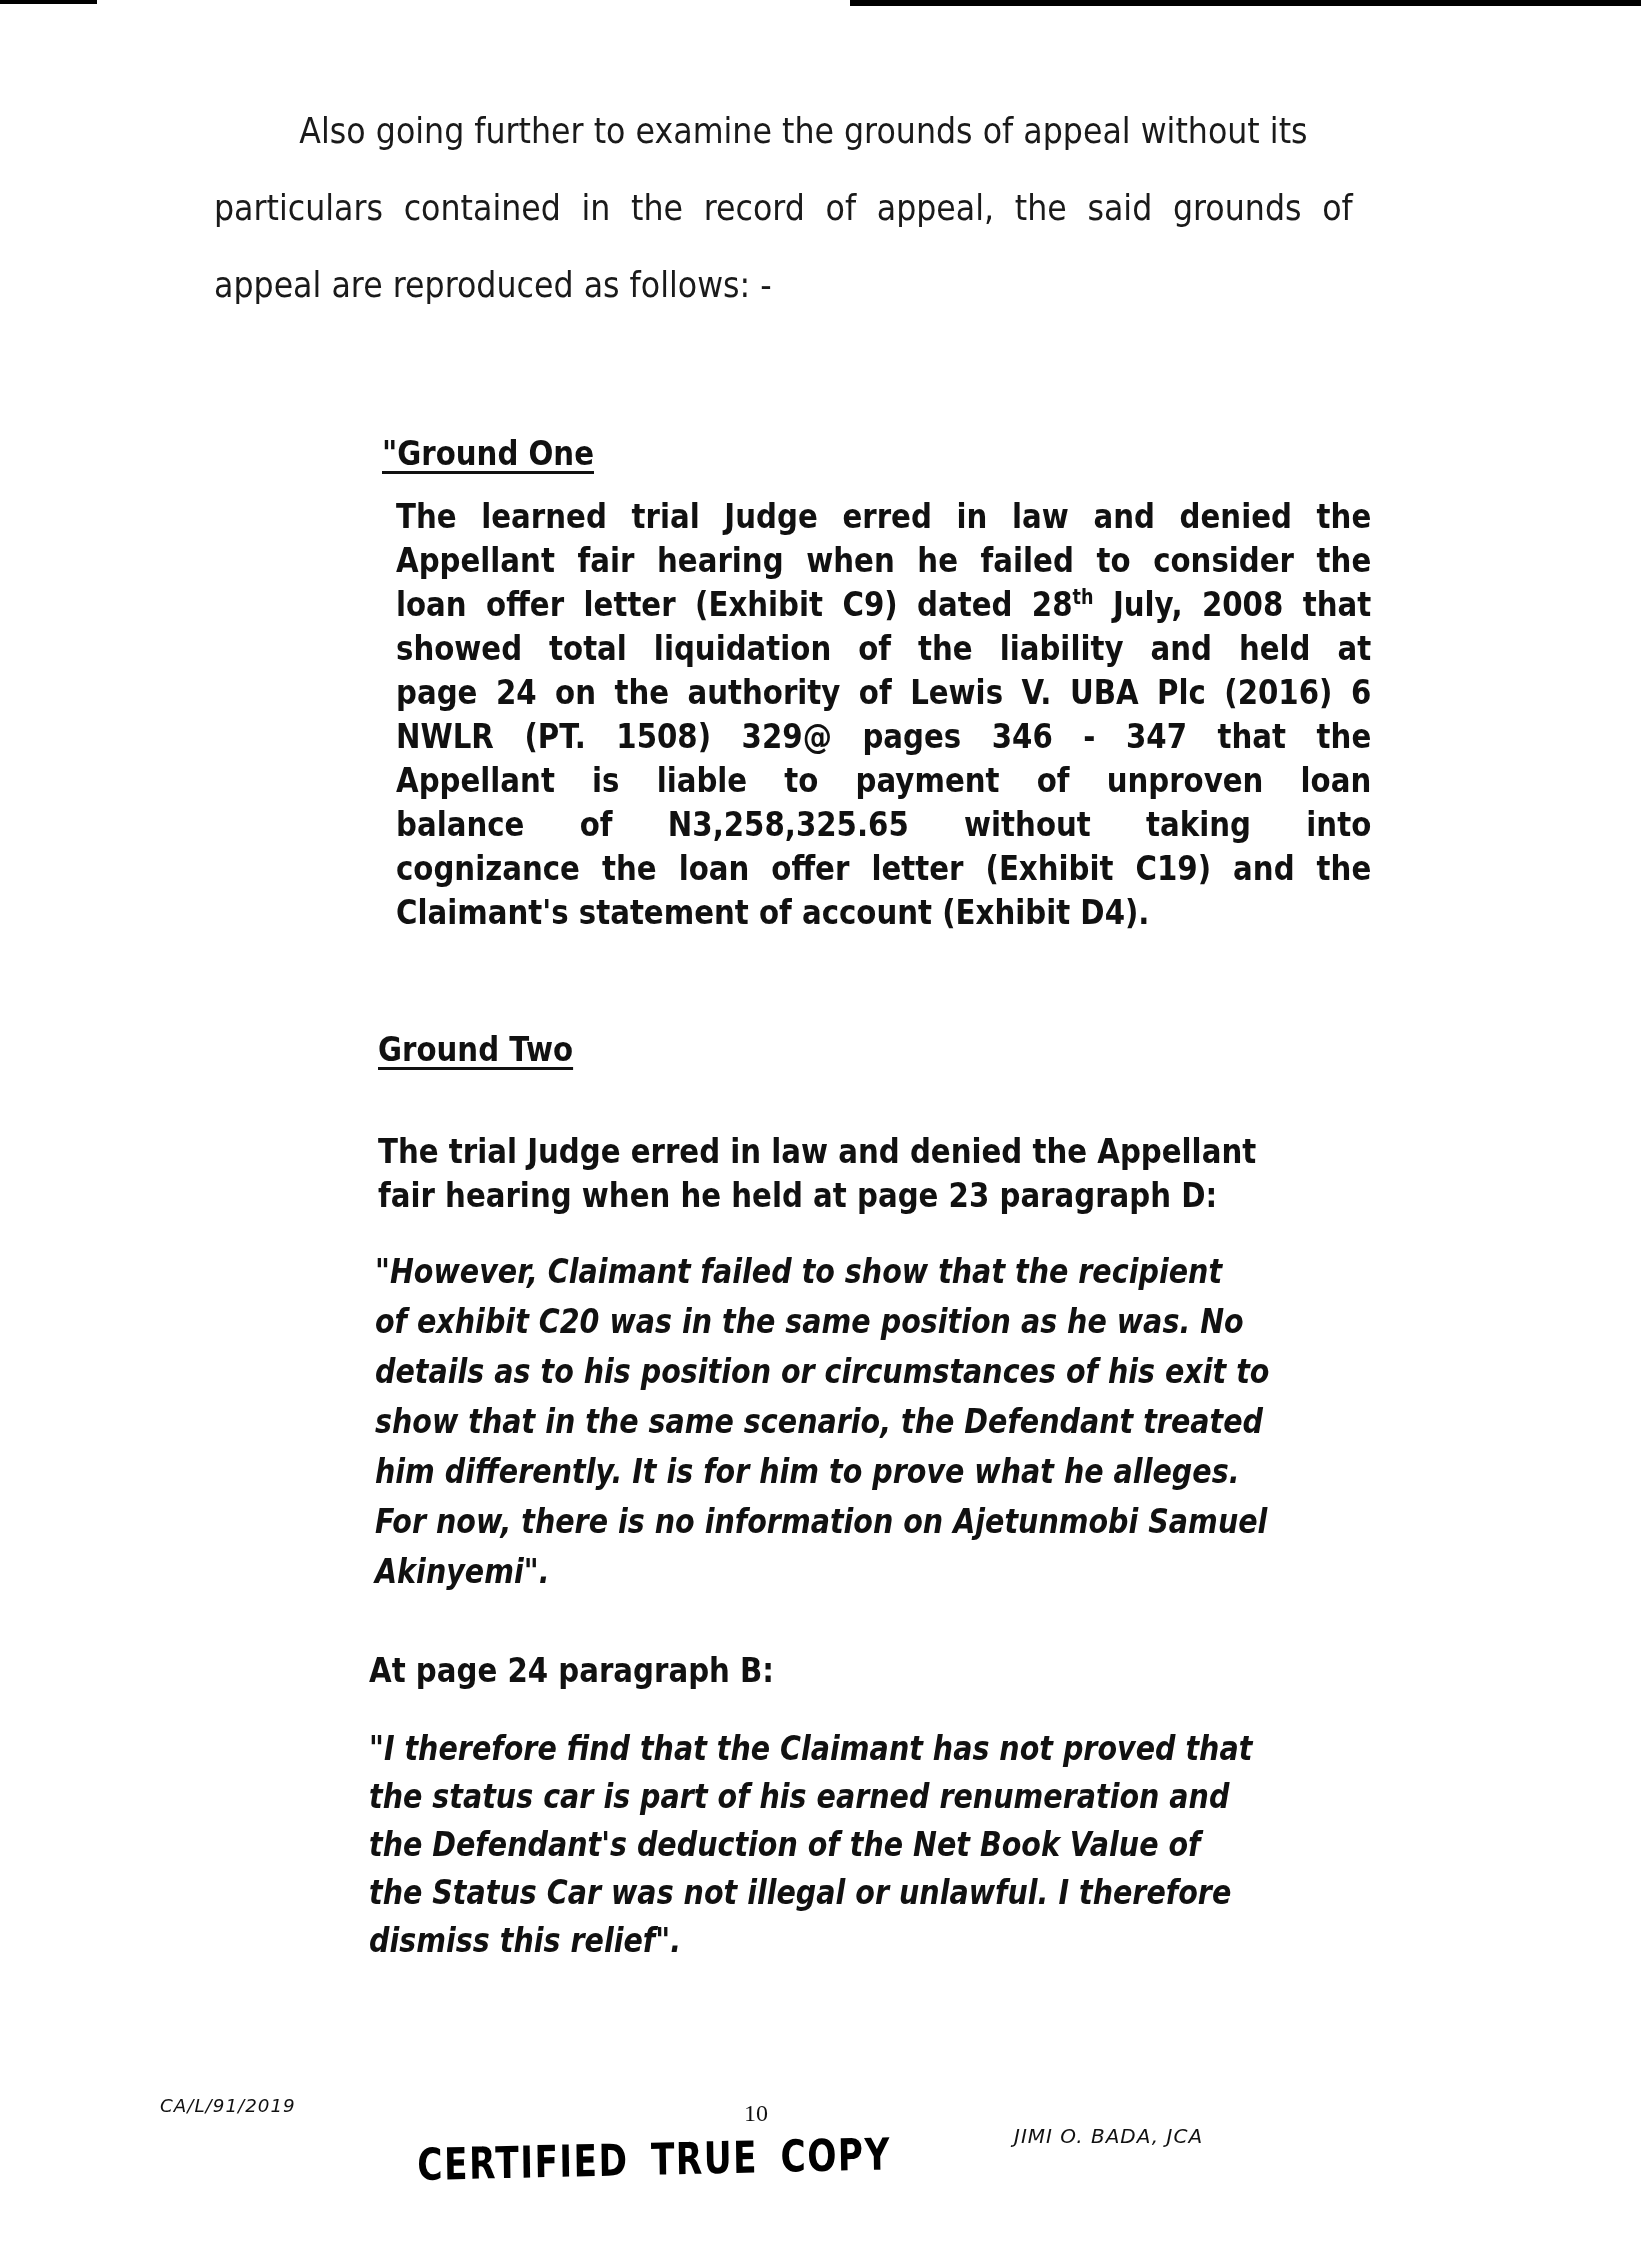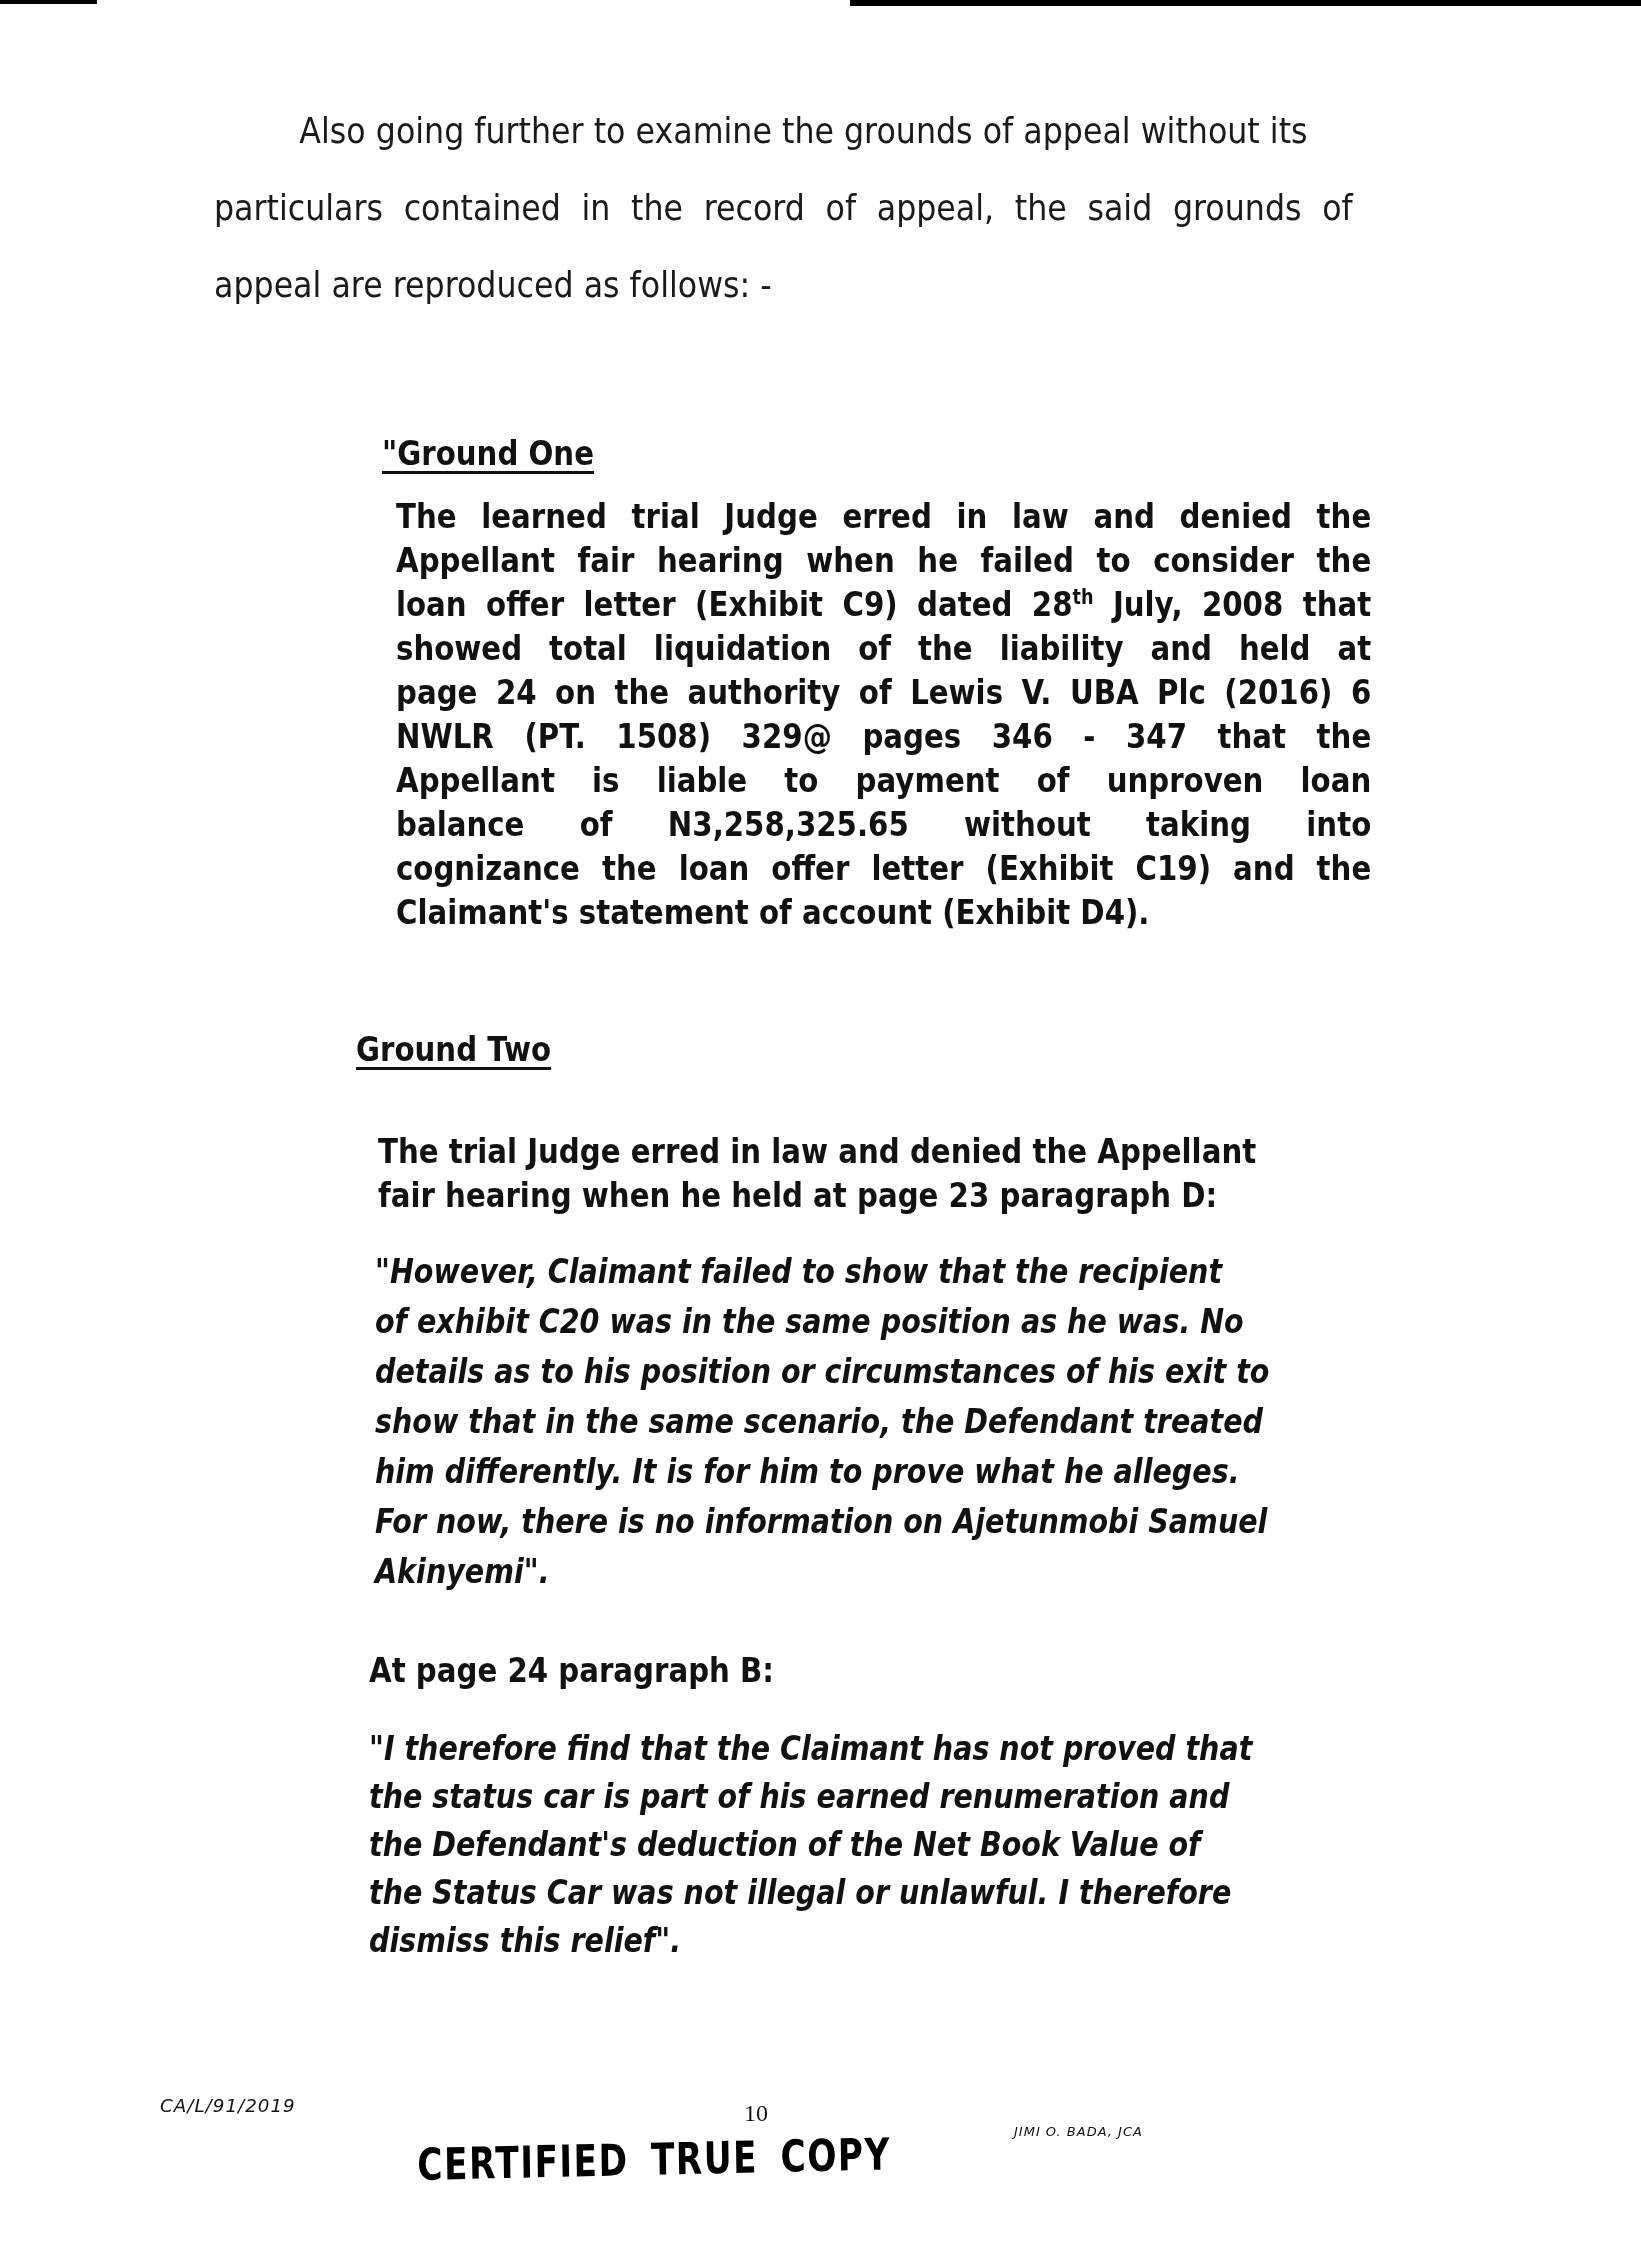--- a/index.html
+++ b/index.html
@@ -97,21 +97,21 @@
     position: absolute;
     left: 744px;
     top: 2100px;
     font-size: 24px;
     font-family: Liberation Serif, serif;
   }
   .footer-judge {
     position: absolute;
     left: 1014px;
     top: 2124px;
-    font-size: 13px;
+    font-size: 20px;
     font-style: italic;
     font-family: "DejaVu Sans", sans-serif;
     letter-spacing: 1px;
   }
   .stamp {
     position: absolute;
     left: 417px;
     top: 2139px;
     font-size: 44px;
     font-weight: bold;
@@ -147,21 +147,21 @@
     <span class="just">showed total liquidation of the liability and held at</span>
     <span class="just">page 24 on the authority of Lewis V. UBA Plc (2016) 6</span>
     <span class="just">NWLR (PT. 1508) 329@ pages 346 - 347 that the</span>
     <span class="just">Appellant is liable to payment of unproven loan</span>
     <span class="just">balance of N3,258,325.65 without taking into</span>
     <span class="just">cognizance the loan offer letter (Exhibit C19) and the</span>
     <span class="line">Claimant's statement of account (Exhibit D4).</span>
   </div>
 </div>
 
-<div class="block" style="top:1029px; left:356px;">
+<div class="block" style="top:1029px; left:378px;">
   <div class="heading">Ground Two</div>
 </div>
 <div class="block" style="top:1101px; left:378px;margin-top:28px;">
   <div class="bold-para">
     <span class="line">The trial Judge erred in law and denied the Appellant</span>
     <span class="line">fair hearing when he held at page 23 paragraph D:</span>
   </div>
 </div>
 
 <div class="block" style="top:1246px; left:375px;">

